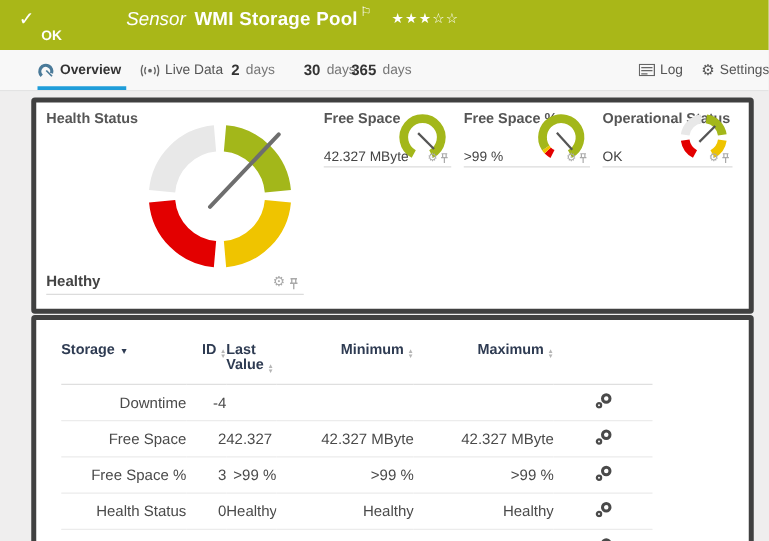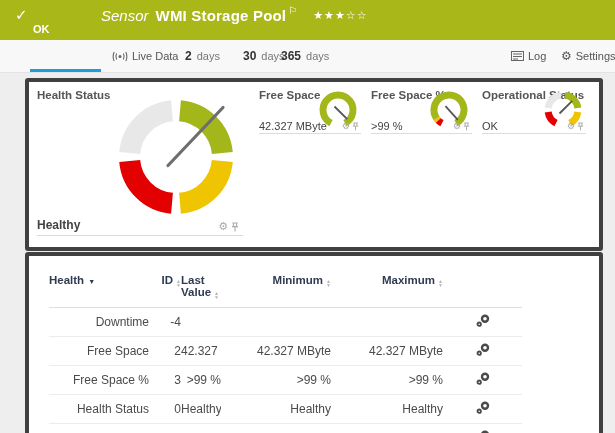--- a/index.html
+++ b/index.html
@@ -72,20 +72,27 @@
 
   <header class="topbar">
     <span class="chk">✓</span>
     <div class="title-row">
       <span class="kind">Sensor</span><span class="ttl">WMI Storage Pool</span><span class="flagi">⚐</span><span class="stars"><span>★★★</span><span>☆☆</span></span>
     </div>
     <div class="status-ok">OK</div>
   </header>
 
   <nav class="tabbar">
+    <div class="tab tab-active" style="left:30px">
+      <svg width="14" height="13" viewBox="0 0 14 13">
+          <path d="M3.4 10.6 A4.8 4.8 0 1 1 11.2 8.6" fill="none" stroke="#4a7a99" stroke-width="2.6"></path>
+          <line x1="7" y1="6.4" x2="11.6" y2="11" stroke="#4a7a99" stroke-width="1.4"></line>
+        </svg>
+      <span>Overview</span>
+    </div>
     <div class="tab" style="left:112px">
       <svg width="16" height="11" viewBox="0 0 16 11">
           <g fill="none" stroke="#666" stroke-width="1.1">
             <path d="M4.6 2.6 Q3 5.5 4.6 8.4"></path>
             <path d="M2.2 1 Q0 5.5 2.2 10"></path>
             <path d="M11.4 2.6 Q13 5.5 11.4 8.4"></path>
             <path d="M13.8 1 Q16 5.5 13.8 10"></path>
           </g>
           <circle cx="8" cy="5.5" r="1.5" fill="#666"></circle>
         </svg>
@@ -199,21 +206,21 @@
       <colgroup>
         <col class="c-channel">
           <col class="c-id">
           <col class="c-last">
           <col class="c-min">
           <col class="c-max">
           <col class="c-gear">
       </colgroup>
       <thead>
         <tr>
-          <th class="al"><span>Health</span><span class="sort-active">▼</span></th>
+          <th class="al"><span>Storage</span><span class="sort-active">▼</span></th>
           <th><span>ID</span><span class="sort">
                 <i>▲</i>
                 <i>▼</i>
               </span></th>
           <th class="ac"><span>Last Value</span><span class="sort">
                 <i>▲</i>
                 <i>▼</i>
               </span></th>
           <th><span>Minimum</span><span class="sort">
                 <i>▲</i>

